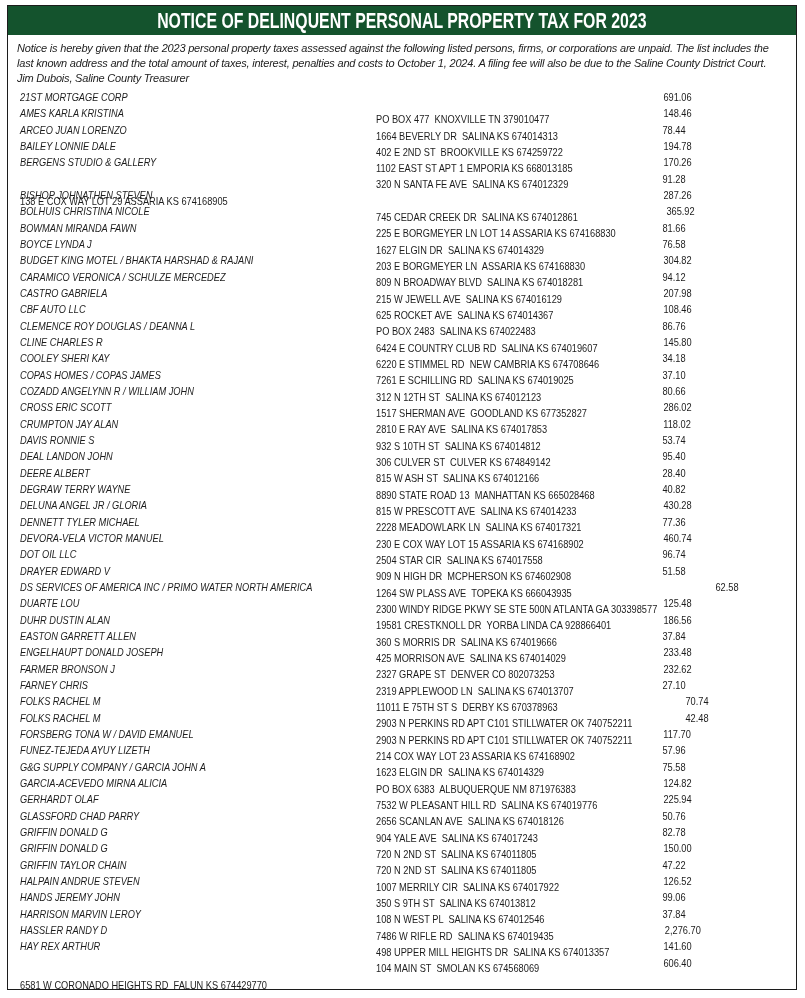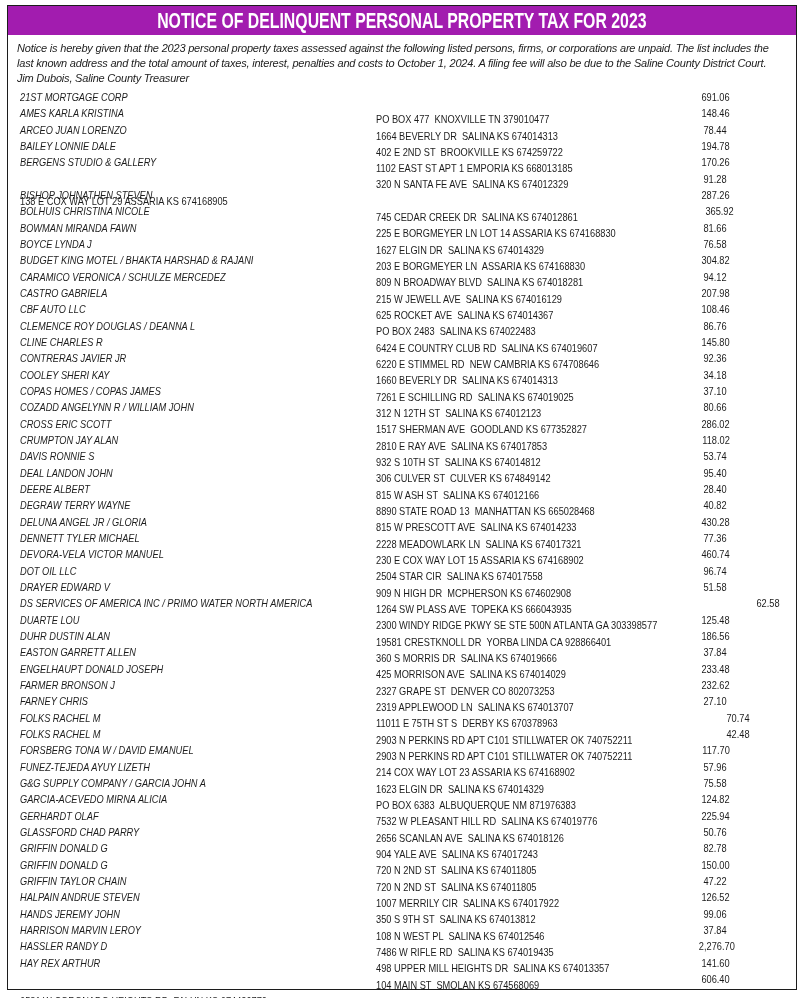--- a/index.html
+++ b/index.html
@@ -1,33 +1,33 @@
 <!DOCTYPE html>
 <html><head>
 <meta charset="utf-8">
 <style>
   * { margin:0; padding:0; box-sizing:border-box; }
   html,body { width:805px; height:998px; background:#ffffff; overflow:hidden;
               font-family:"Liberation Sans", sans-serif; }
   .page { position:absolute; left:7px; top:5px; width:790px; height:985px;
           border:1.5px solid #1c1c1c; background:#ffffff; }
-  .title-bar { height:29px; background:#a21caf; display:flex;
+  .title-bar { height:29px; background:#14532d; display:flex;
                align-items:center; justify-content:center; }
   .title-text { color:#ffffff; font-size:22px; font-weight:bold;
                 display:inline-block; transform:scaleX(0.72);
                 transform-origin:center; white-space:nowrap; letter-spacing:0px; }
   .intro { margin:6px 12px 3px 9px; font-size:11px; line-height:15px;
            color:#1c1c1c; letter-spacing:-0.2px;font-style:italic; }
   .rows { margin-top:3px; }
   .row { display:flex; align-items:center; height:16.33px;
          padding:0 28px 0 12px; color:#1c1c1c; font-size:11px; }
   .cell { overflow:visible; }
   .c-name    { width:356px; flex:none;font-style:italic; }
   .c-address { flex:1;margin-top:44px; }
-  .c-amount  { width:110px; flex:none; text-align:center; }
+  .c-amount  { width:110px; flex:none; text-align:left; }
   .cond { display:inline-block; white-space:pre; transform:scaleX(0.84); }
   .c-name .cond, .c-address .cond { transform-origin:left center; }
   .c-amount .cond { transform-origin:right center; }
 </style>
 </head>
 <body>
 
 <div class="page">
   <div class="title-bar">
     <span class="title-text">NOTICE OF DELINQUENT PERSONAL PROPERTY TAX FOR 2023</span>
@@ -107,25 +107,20 @@
         <span class="cell c-name"><span class="cond">CLEMENCE ROY DOUGLAS / DEANNA L</span></span>
         <span class="cell c-address"><span class="cond">6424 E COUNTRY CLUB RD  SALINA KS 674019607</span></span>
         <span class="cell c-amount"><span class="cond">86.76</span></span>
       </div>
       <div class="row">
         <span class="cell c-name"><span class="cond">CLINE CHARLES R</span></span>
         <span class="cell c-address"><span class="cond">6220 E STIMMEL RD  NEW CAMBRIA KS 674708646</span></span>
         <span class="cell c-amount"><span class="cond">145.80</span></span>
       </div>
       <div class="row">
-        <span class="cell c-name"><span class="cond">CONTRERAS JAVIER JR</span></span>
-        <span class="cell c-address"><span class="cond">1660 BEVERLY DR  SALINA KS 674014313</span></span>
-        <span class="cell c-amount"><span class="cond">92.36</span></span>
-      </div>
-      <div class="row">
         <span class="cell c-name"><span class="cond">COOLEY SHERI KAY</span></span>
         <span class="cell c-address"><span class="cond">7261 E SCHILLING RD  SALINA KS 674019025</span></span>
         <span class="cell c-amount"><span class="cond">34.18</span></span>
       </div>
       <div class="row">
         <span class="cell c-name"><span class="cond">COPAS HOMES / COPAS JAMES</span></span>
         <span class="cell c-address"><span class="cond">312 N 12TH ST  SALINA KS 674012123</span></span>
         <span class="cell c-amount"><span class="cond">37.10</span></span>
       </div>
       <div class="row">

